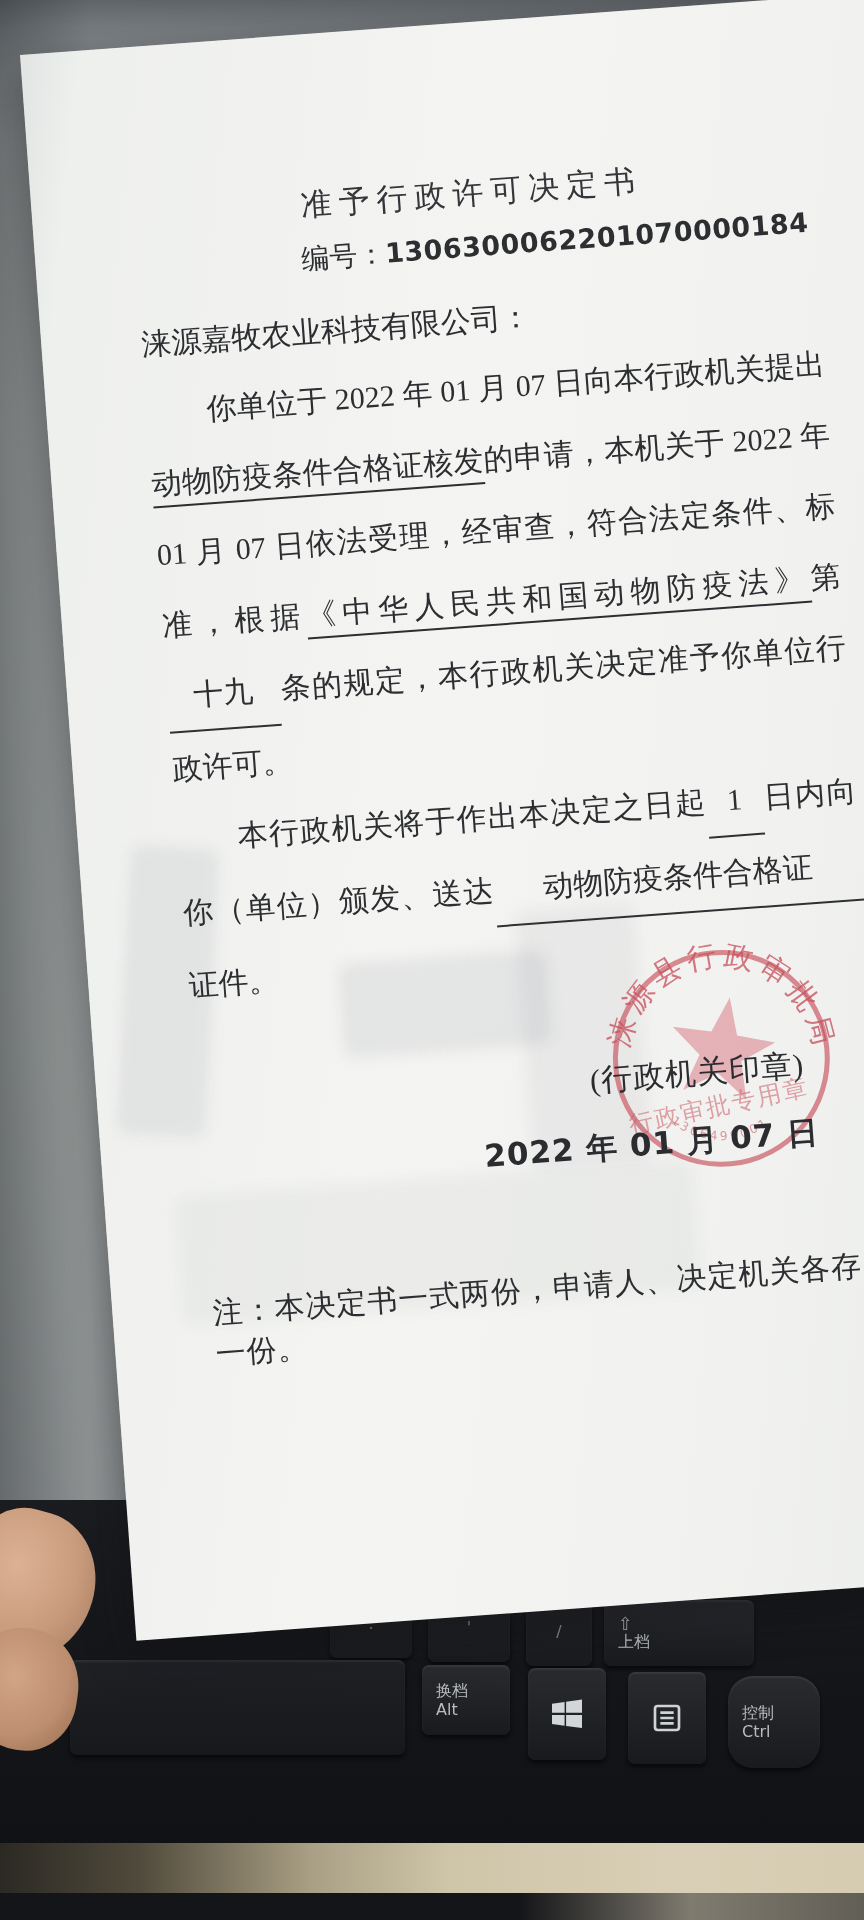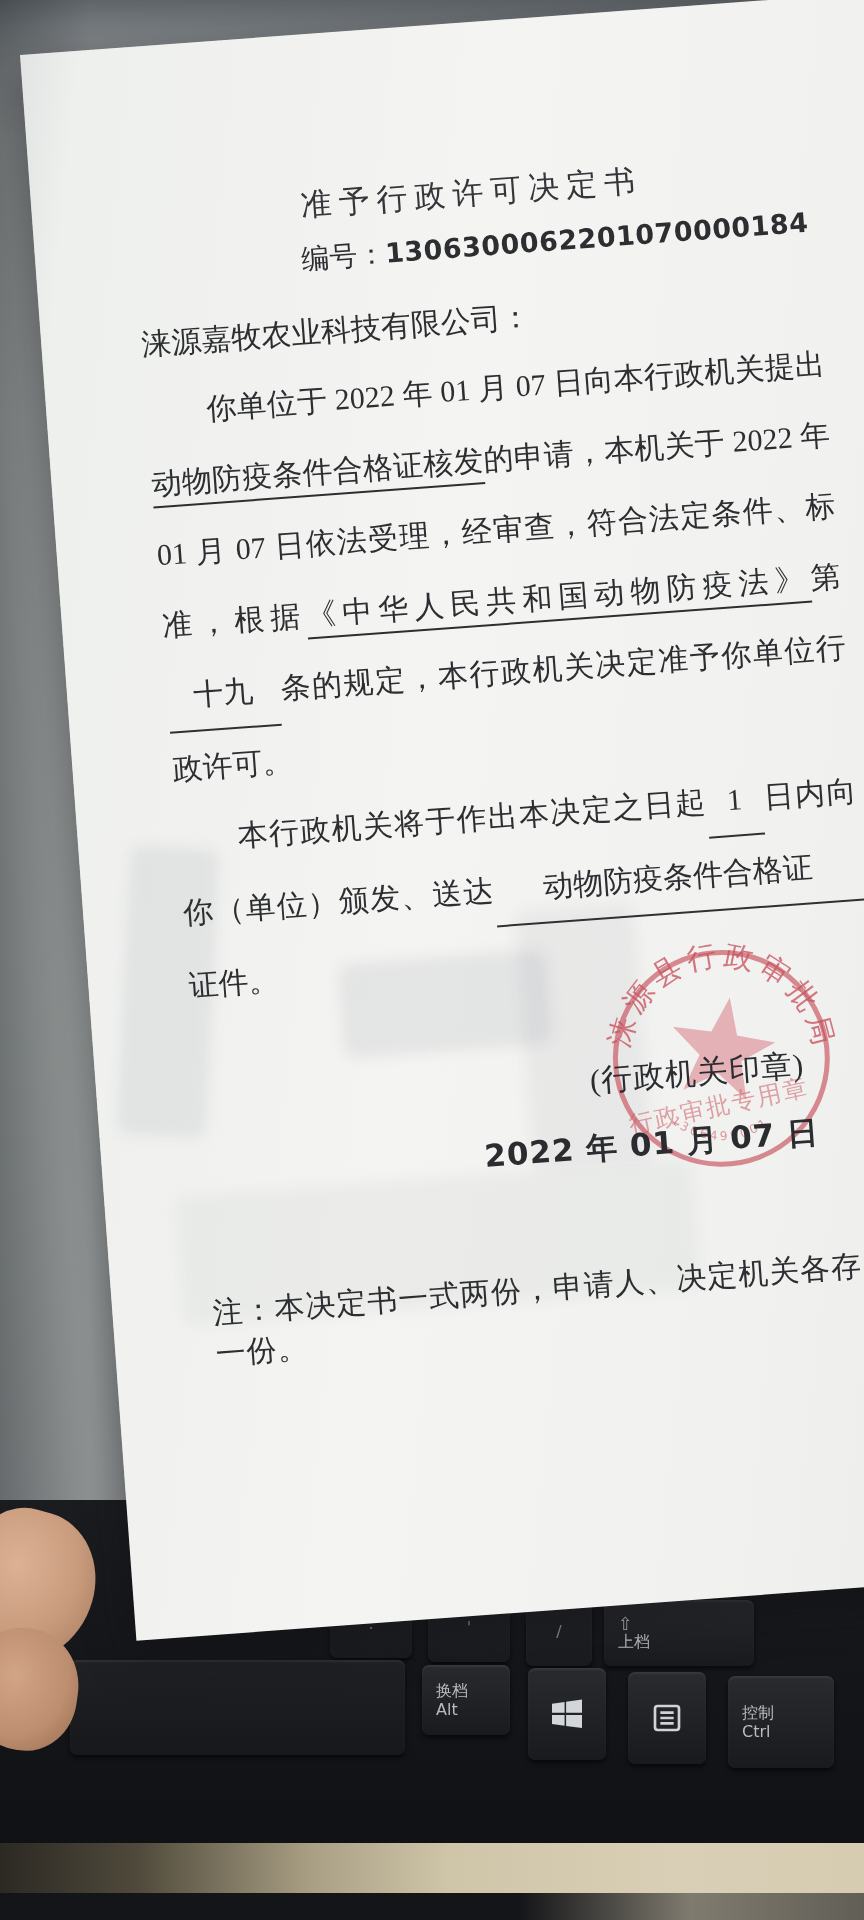--- a/index.html
+++ b/index.html
@@ -100,21 +100,21 @@
     <svg width="36" height="36" viewBox="0 0 24 24">
       <path d="M2 5.2 L10.4 4 L10.4 11.2 L2 11.2 Z M11.4 3.8 L22 2.4 L22 11.2 L11.4 11.2 Z M2 12.6 L10.4 12.6 L10.4 19.8 L2 18.6 Z M11.4 12.6 L22 12.6 L22 21.4 L11.4 20 Z" fill="#d2d6d8"></path>
     </svg>
   </div>
   <div class="key center" style="left:628px;top:172px;width:78px;height:92px;">
     <svg width="32" height="32" viewBox="0 0 24 24">
       <rect x="3" y="3" width="18" height="18" rx="2" fill="none" stroke="#cfd3d5" stroke-width="2"></rect>
       <path d="M7 8 H17 M7 12 H17 M7 16 H17" stroke="#cfd3d5" stroke-width="2"></path>
     </svg>
   </div>
-  <div class="key" style="left:728px;top:176px;width:106px;height:92px;">
+  <div class="key" style="left:728px;top:176px;width:92px;height:92px;border-radius:25px;">
     <span class="zh">控制</span>
     <span class="en">Ctrl</span>
   </div>
 </div>
 
 <div class="desk"></div>
 <div class="desk-dark-strip"></div>
 
 <div class="finger1"></div>
 <div class="finger2"></div>

